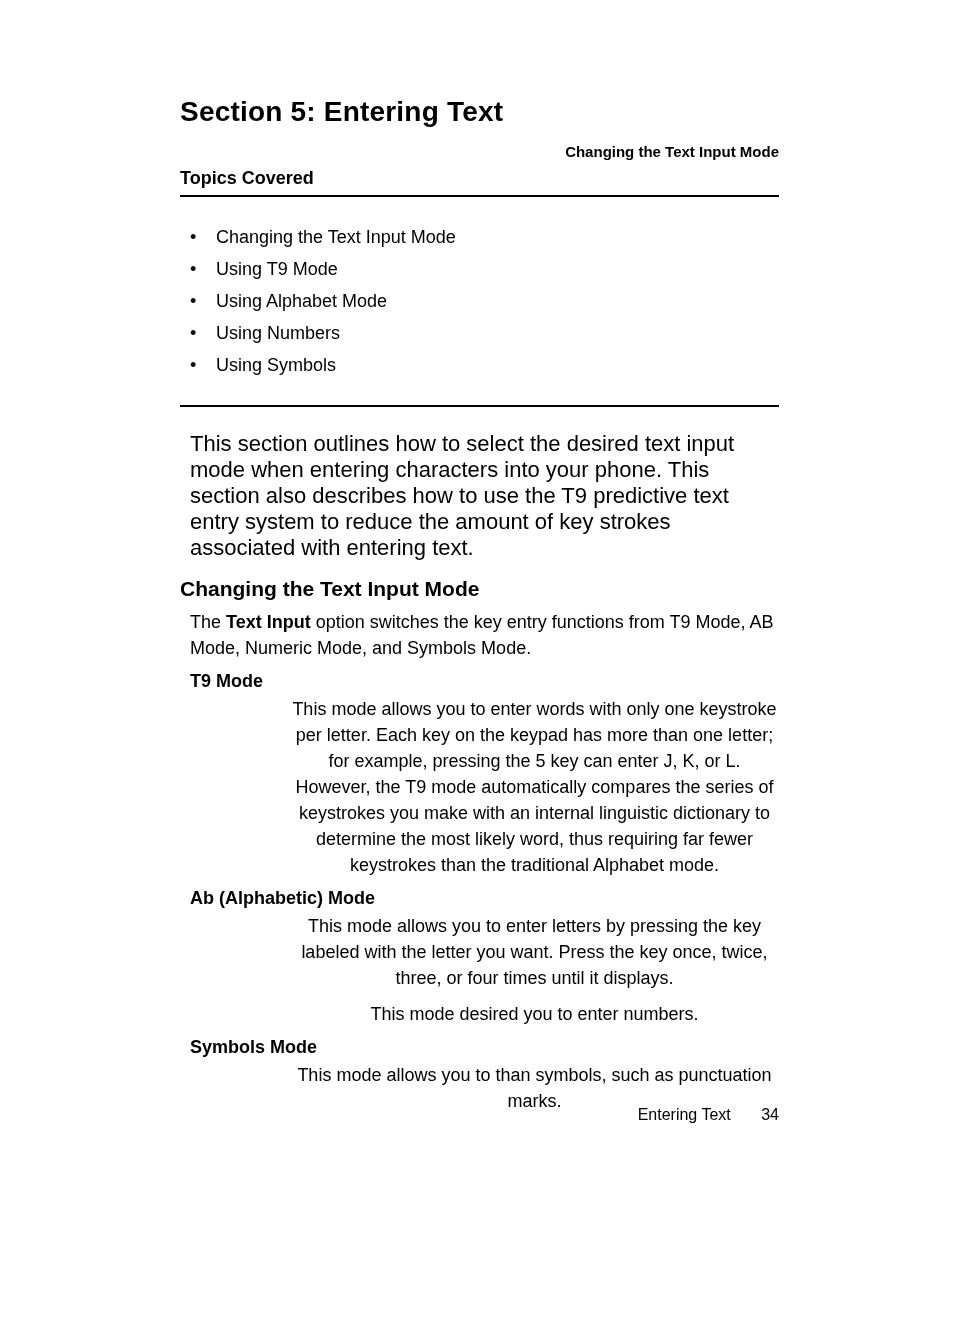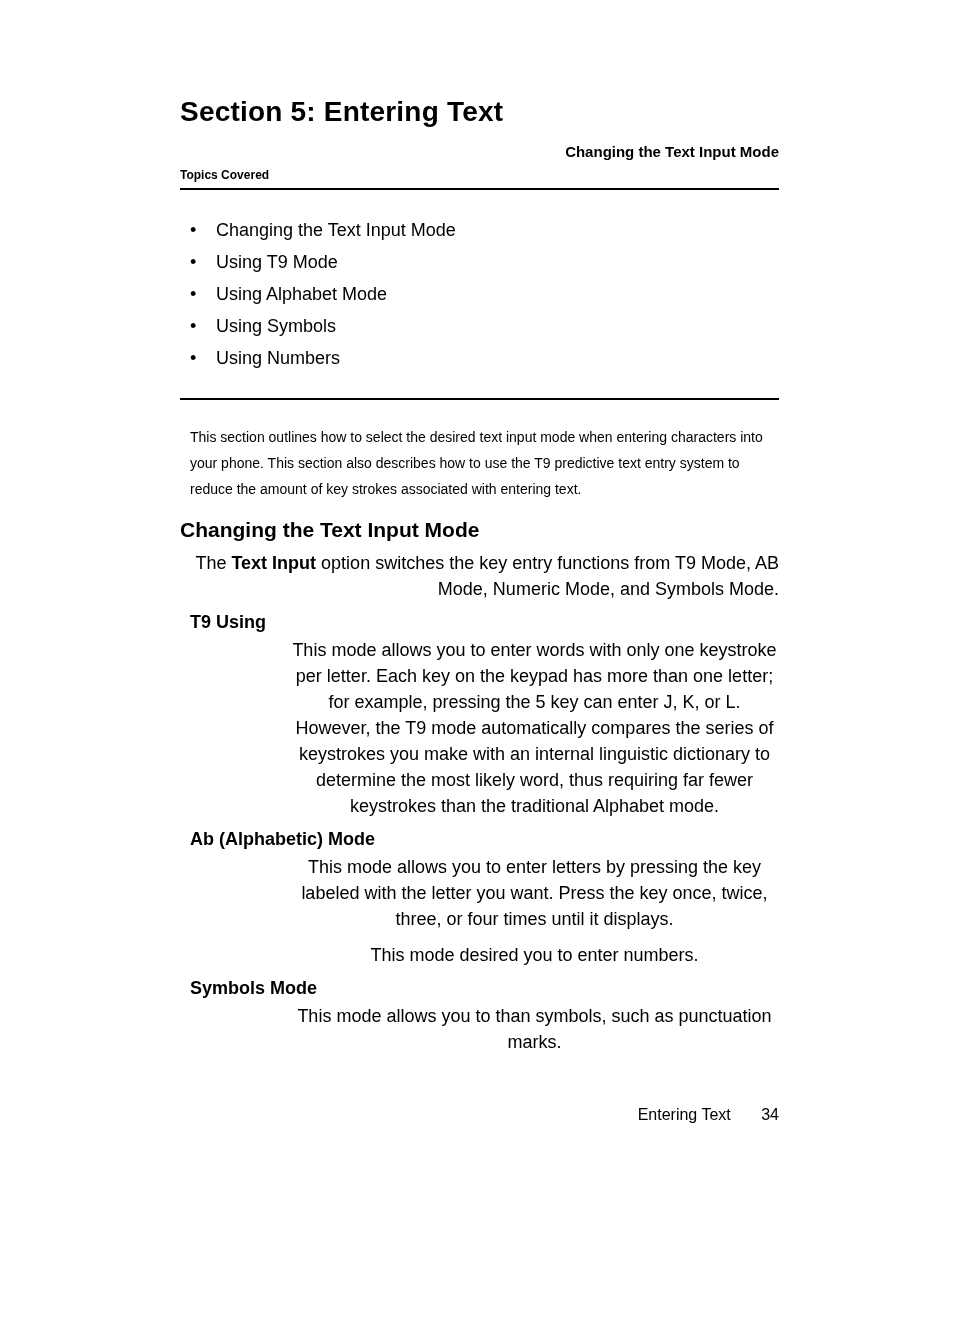--- a/index.html
+++ b/index.html
@@ -28,21 +28,21 @@
   .section-title {
     font-family: Arial, Helvetica, sans-serif;
     font-weight: 900;
     font-size: 28px;
     margin-top: 34px;
     margin-bottom: 40px;
     letter-spacing: 0.2px;
   }
   .topics-label {
     font-weight: 700;
-    font-size: 12px;
+    font-size: 18px;
     margin-bottom: 6px;
   }
   .rule-top {
     border-top: 2px solid #000;
     margin-bottom: 24px;
   }
   .rule-bottom {
     border-top: 2px solid #000;
     margin-top: 24px;
     margin-bottom: 24px;
@@ -58,35 +58,34 @@
     position: relative;
     padding-left: 26px;
   }
   ul.topics li::before {
     content: "•";
     position: absolute;
     left: 0;
     top: 0;
   }
   .intro {
-    font-size: 14px;
+    font-size: 22px;
     line-height: 26px;
     margin: 17px 0 16px 10px;
   }
   .h2 {
     font-family: Arial, Helvetica, sans-serif;
     font-weight: 900;
     font-size: 21px;
     margin: 12px 0 8px 0;
   }
   .body-para {
     font-size: 18px;
     line-height: 26px;
     margin: 0 0 10px 10px;
-    text-align: right;
   }
   .body-para .b { font-weight: 700; }
   .h3 {
     font-weight: 700;
     font-size: 18px;
     margin: 10px 0 4px 10px;
   }
   .mode-body {
     font-size: 18px;
     line-height: 26px;
@@ -111,35 +110,35 @@
 
   <div class="section-title">Section 5: Entering Text</div>
 
   <div class="topics-label">Topics Covered</div>
   <div class="rule-top"></div>
 
   <ul class="topics">
     <li>Changing the Text Input Mode</li>
     <li>Using T9 Mode</li>
     <li>Using Alphabet Mode</li>
+    <li>Using Numbers</li>
     <li>Using Symbols</li>
-    <li>Using Numbers</li>
   </ul>
 
   <div class="rule-bottom"></div>
 
   <p class="intro">This section outlines how to select the desired text input mode when entering characters into your phone. This section also describes how to use the T9 predictive text entry system to reduce the amount of key strokes associated with entering text.</p>
 
   <div class="h2">Changing the Text Input Mode</div>
 
   <p class="body-para">
     <span>The </span><span class="b">Text Input</span><span> option switches the key entry functions from T9 Mode, AB Mode, Numeric Mode, and Symbols Mode.</span>
   </p>
 
-  <div class="h3">T9 Using</div>
+  <div class="h3">T9 Mode</div>
   <p class="mode-body">This mode allows you to enter words with only one keystroke per letter. Each key on the keypad has more than one letter; for example, pressing the 5 key can enter J, K, or L. However, the T9 mode automatically compares the series of keystrokes you make with an internal linguistic dictionary to determine the most likely word, thus requiring far fewer keystrokes than the traditional Alphabet mode.</p>
 
   <div class="h3">Ab (Alphabetic) Mode</div>
   <p class="mode-body">This mode allows you to enter letters by pressing the key labeled with the letter you want. Press the key once, twice, three, or four times until it displays.</p>
 
   <p class="mode-body">This mode desired you to enter numbers.</p>
 
   <div class="h3">Symbols Mode</div>
   <p class="mode-body">This mode allows you to than symbols, such as punctuation marks.</p>
 

